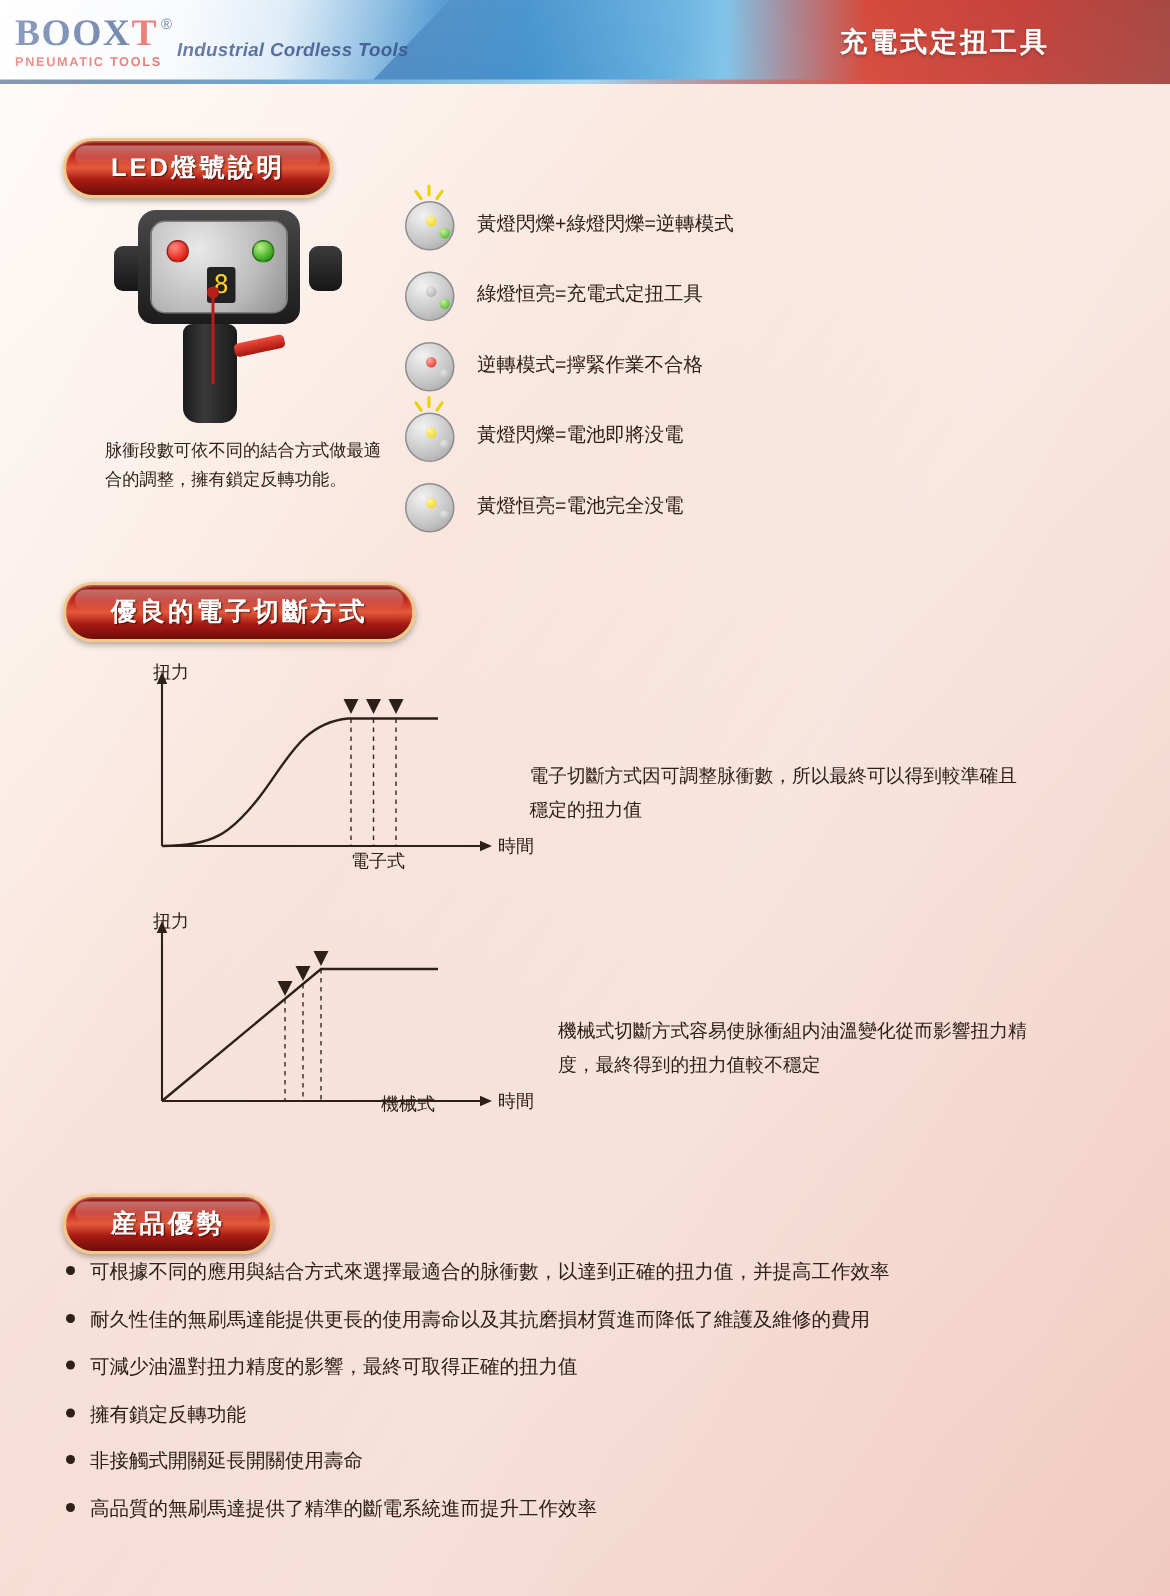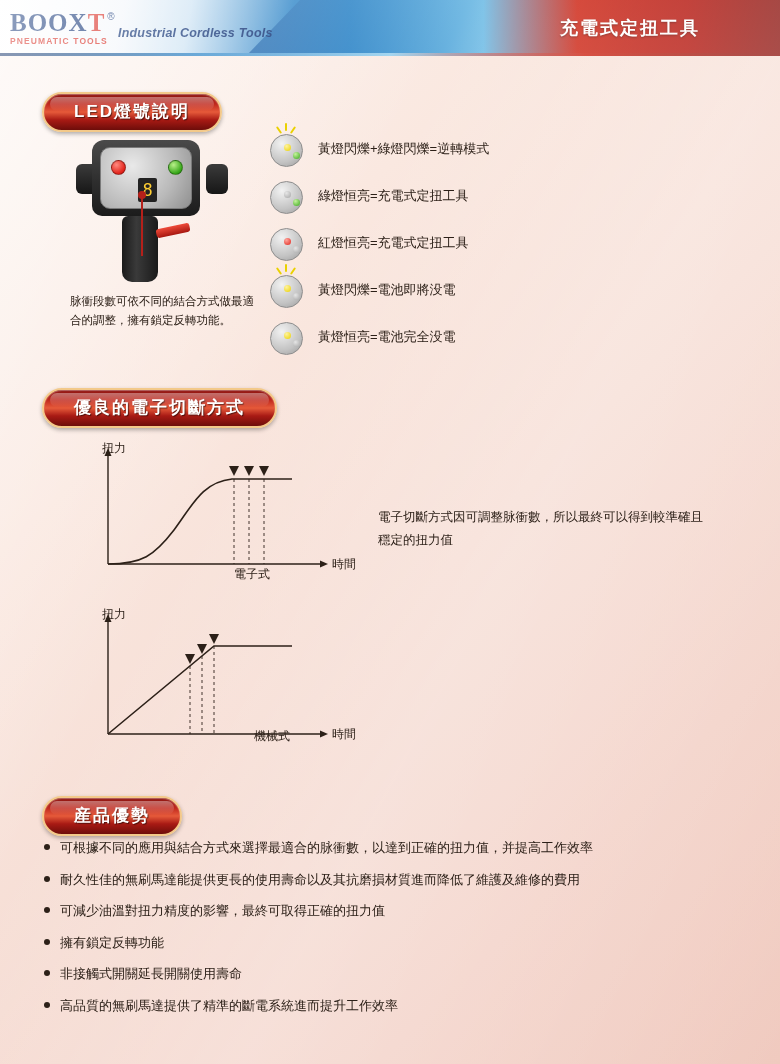--- a/index.html
+++ b/index.html
@@ -299,21 +299,21 @@
           <i class="i-grn"></i>
         </span>
       <span class="led-text">綠燈恒亮=充電式定扭工具</span>
     </div>
 
     <div class="led-row">
       <span class="led-icon">
           <i class="i-red"></i>
           <i class="i-gray"></i>
         </span>
-      <span class="led-text">紅燈恒亮=充電式定扭工具</span>
+      <span class="led-text">逆轉模式=擰緊作業不合格</span>
     </div>
 
     <div class="led-row">
       <span class="sparks">
           <b class="sp1"></b>
           <b class="sp2"></b>
           <b class="sp3"></b>
         </span>
       <span class="led-icon">
           <i class="i-yel"></i>
@@ -351,41 +351,42 @@
       <line x1="167" y1="45" x2="167" y2="130" stroke="#2c2018" stroke-width="0.9" stroke-dasharray="3,3"></line>
       <line x1="182" y1="45" x2="182" y2="130" stroke="#2c2018" stroke-width="0.9" stroke-dasharray="3,3"></line>
       <polygon points="147,32 157,32 152,42" fill="#2c2018"></polygon>
       <polygon points="162,32 172,32 167,42" fill="#2c2018"></polygon>
       <polygon points="177,32 187,32 182,42" fill="#2c2018"></polygon>
     </svg>
     <div class="chart-caption" style="left:152px; top:132px;">電子式</div>
     <div class="axis-label-x" style="left:250px; top:122px;">時間</div>
   </div>
 
-  <div class="desc" style="left:336px; top:72px;">電子切斷方式因可調整脉衝數，所以最終可以得到較準確且穩定的扭力值</div>
+  <div class="desc" style="left:311px; top:72px;">電子切斷方式因可調整脉衝數，所以最終可以得到較準確且穩定的扭力值</div>
 
   <div class="chart-block" style="left:40px; top:166px; width:290px; height:170px;">
     <div class="axis-label-y" style="left:20px; top:6px;">扭力</div>
     <svg width="290" height="170" style="position:absolute;left:0;top:0;">
       <line x1="26" y1="20" x2="26" y2="134" stroke="#2c2018" stroke-width="1.4"></line>
       <line x1="26" y1="134" x2="240" y2="134" stroke="#2c2018" stroke-width="1.4"></line>
       <polygon points="26,14 22.5,22 29.5,22" fill="#2c2018"></polygon>
       <polygon points="246,134 238,130.5 238,137.5" fill="#2c2018"></polygon>
       <path d="M26,134 L 132,46 L 210,46" fill="none" stroke="#2c2018" stroke-width="1.6"></path>
       <line x1="108" y1="66" x2="108" y2="134" stroke="#2c2018" stroke-width="0.9" stroke-dasharray="3,3"></line>
       <line x1="120" y1="56" x2="120" y2="134" stroke="#2c2018" stroke-width="0.9" stroke-dasharray="3,3"></line>
       <line x1="132" y1="46" x2="132" y2="134" stroke="#2c2018" stroke-width="0.9" stroke-dasharray="3,3"></line>
       <polygon points="103,54 113,54 108,64" fill="#2c2018"></polygon>
       <polygon points="115,44 125,44 120,54" fill="#2c2018"></polygon>
       <polygon points="127,34 137,34 132,44" fill="#2c2018"></polygon>
     </svg>
     <div class="chart-caption" style="left:152px; top:128px;margin-left:20px;">機械式</div>
     <div class="axis-label-x" style="left:250px; top:126px;">時間</div>
   </div>
 
+  <div class="desc" style="left:330px; top:242px;">機械式切斷方式容易使脉衝組内油溫變化從而影響扭力精度，最終得到的扭力值較不穩定</div>
 
 </div>
 
 <div class="sec-adv plate">
   <span>産品優勢</span>
 </div>
 
 <div class="adv-list">
   <div class="adv-item">可根據不同的應用與結合方式來選擇最適合的脉衝數，以達到正確的扭力值，并提高工作效率</div>
   <div class="adv-item">耐久性佳的無刷馬達能提供更長的使用壽命以及其抗磨損材質進而降低了維護及維修的費用</div>

